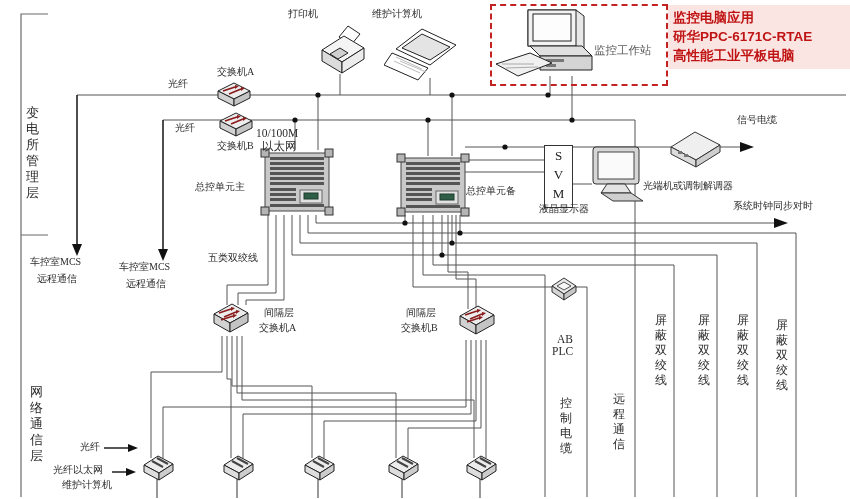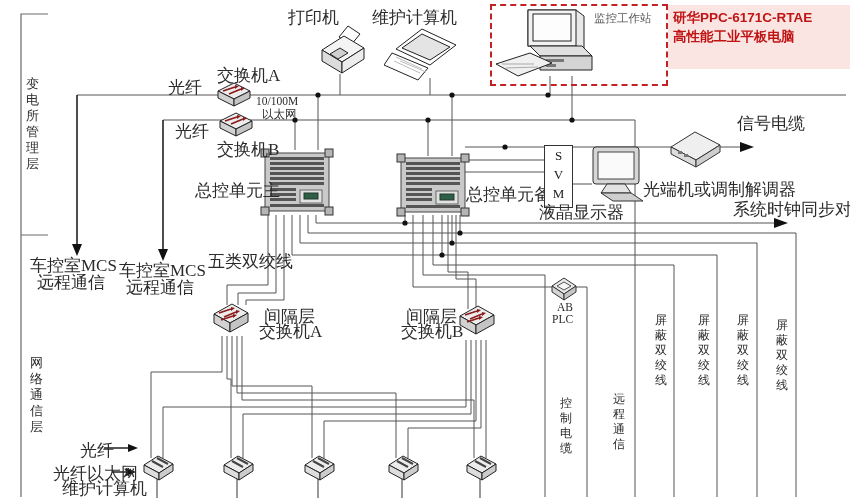--- a/index.html
+++ b/index.html
@@ -1,23 +1,23 @@
 <!DOCTYPE html>
 <html><head>
 <meta charset="utf-8">
 <style>
   html,body{margin:0;padding:0;background:#fff;}
   #canvas{position:relative;width:850px;height:499px;background:#ffffff;overflow:hidden;
           font-family:"Liberation Serif","DejaVu Serif",serif;}
   svg.layer{position:absolute;left:0;top:0;}
-  .lbl{position:absolute;font-size:17px;line-height:1.15;color:#2b2b2b;white-space:nowrap;}
-  .lbl.small{font-size:11.5px;}
+  .lbl{position:absolute;font-size:10px;line-height:1.15;color:#2b2b2b;white-space:nowrap;}
+  .lbl.small{font-size:11.5px;margin-top:32px;}
   .lbl.gray{color:#5a5a5a;}
   .vlbl{position:absolute;width:15px;word-break:break-all;text-align:center;
-        font-size:13px;line-height:16px;color:#2b2b2b;}
+        font-size:13px;line-height:16px;color:#2b2b2b;margin-top:29px;}
   .vcab{position:absolute;width:13px;word-break:break-all;
         font-size:12px;line-height:15px;color:#2b2b2b;}
   .redbox{position:absolute;left:490px;top:4px;width:174px;height:78px;
           border:2px dashed #c42222;}
   .annotation{position:absolute;left:668px;top:5px;width:176px;height:58px;
           background:#fbe5e3;color:#c01414;font-family:"Liberation Sans","DejaVu Sans",sans-serif;
           font-weight:bold;font-size:13.5px;line-height:19px;padding:3px 5px;}
   .svmbox{position:absolute;left:544px;top:145px;width:27px;height:61px;border:1px solid #333;
           background:#fff;text-align:center;font-size:13px;line-height:19px;color:#222;}
   .icon{position:absolute;}
@@ -241,20 +241,21 @@
   </svg>
   <svg class="icon" style="left:462px;top:452px" width="38" height="30">
     <polygon points="5,13 19,4 34,12 20,21" fill="#ececec" stroke="#222"></polygon>
     <polygon points="5,13 20,21 20,28 5,20" fill="#dddddd" stroke="#222"></polygon>
     <polygon points="20,21 34,12 34,19 20,28" fill="#cccccc" stroke="#222"></polygon>
     <path d="M13,9 L24,15 M18,6 L29,12" stroke="#444" stroke-width="2" fill="none"></path>
   </svg>
 
   <div class="redbox"></div>
   <div class="annotation">
+    <div>监控电脑应用</div>
     <div>研华PPC-6171C-RTAE</div>
     <div>高性能工业平板电脑</div>
   </div>
 
   <div class="vlbl" style="left:25px;top:76px">变电所管理层</div>
   <div class="vlbl" style="left:29px;top:355px">网络通信层</div>
 
   <div class="lbl" style="left:288px;top:8px">打印机</div>
   <div class="lbl" style="left:372px;top:8px">维护计算机</div>
   <div class="lbl small gray" style="left:594px;top:12px">监控工作站</div>

